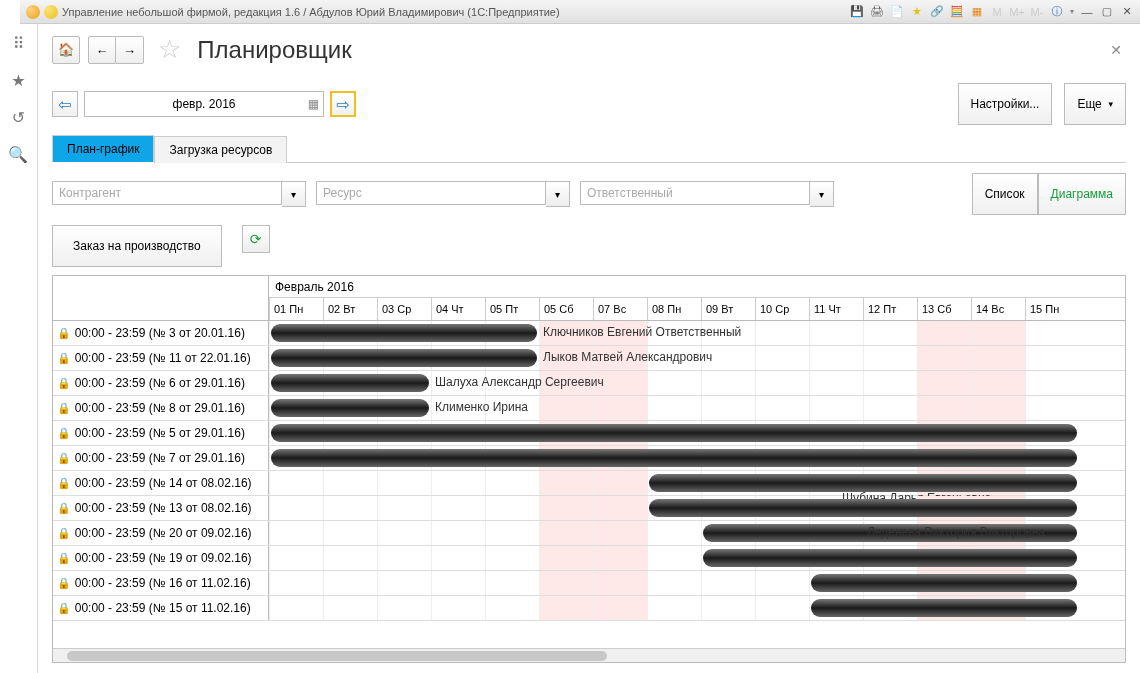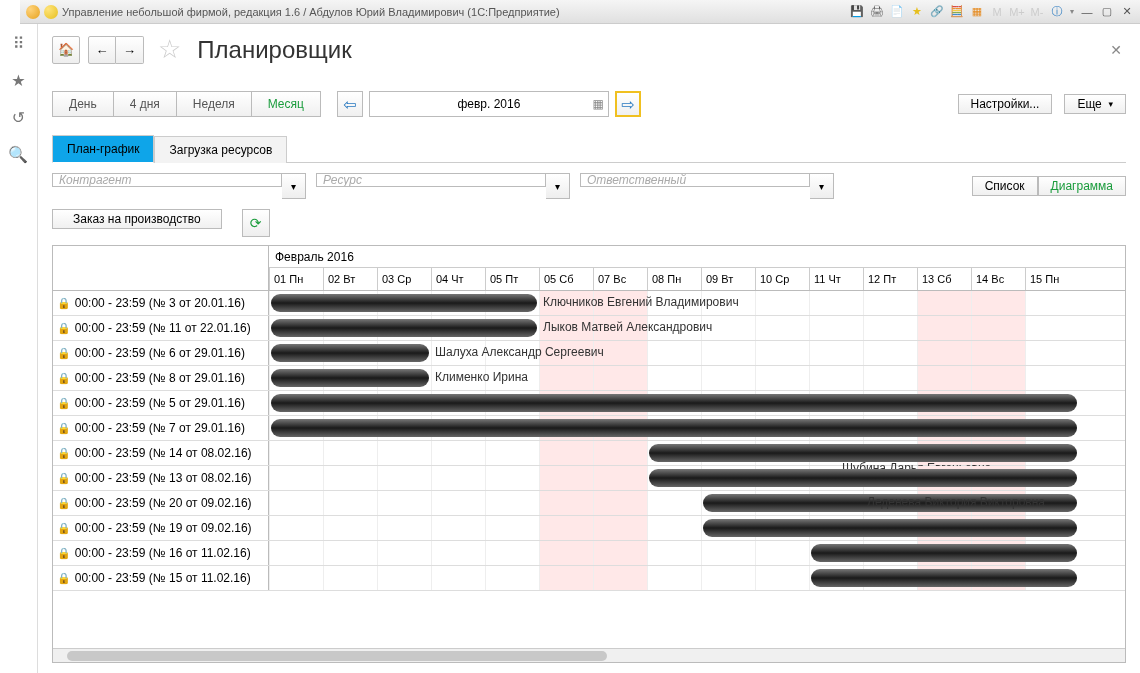--- a/index.html
+++ b/index.html
@@ -28,29 +28,29 @@
   .seg-group { display: flex; }
   .seg { padding: 0 16px; height: 26px; border: 1px solid #bbb; display: flex; align-items: center; font-size: 12px; color: #555; cursor: pointer; background:linear-gradient(#fff,#f0f0f0);}
   .seg:not(:last-child){border-right:none;}
   .seg.active { color: #1a9c3c; }
   .periodbox { display: flex; align-items: center; }
   .periodbox .arrow { width: 26px; height: 26px; border: 1px solid #bbb; display: flex; align-items: center; justify-content: center; cursor: pointer; background:linear-gradient(#fff,#f0f0f0);}
   .periodbox .arrow.hl { border: 2px solid #f0c020; }
   .periodbox .disp { width: 240px; height: 26px; border: 1px solid #bbb; display: flex; align-items: center; justify-content: center; font-size: 12px; margin: 8px 6px; background:#fff; position:relative;}
   .periodbox .disp .cal { position:absolute; right:4px; font-size:12px; color:#888;}
   .right-actions { margin-left: auto; display: flex; gap: 12px; }
-  .btn { height: 20px; padding: 0 12px; border: 1px solid #bbb; display: flex; align-items: center; font-size: 12px; background:linear-gradient(#fff,#f0f0f0); cursor:pointer;}
+  .btn { height: 42px; padding: 0 12px; border: 1px solid #bbb; display: flex; align-items: center; font-size: 12px; background:linear-gradient(#fff,#f0f0f0); cursor:pointer;}
   .tabs-row { display: flex; align-items: center; }
   .tab { padding: 6px 14px; font-size: 12px; border: 1px solid #ccc; background: #f3f3f3; cursor: pointer; }
   .tab.active { background: #0ea5e9; border-bottom: 1px solid #fff; }
   .tab:not(.active){border-bottom:none;}
   .tabs-line { border-bottom:1px solid #ccc; flex:1; height:28px;}
   .filters-row { display: flex; gap: 10px; margin: 10px 0; align-items:center;}
   .combo { display:flex; height:26px;}
-  .combo input { height: 14px; border: 1px solid #bbb; padding: 0 6px; font-size: 12px; color: #222; width:230px;font-style:italic;}
+  .combo input { height: 24px; border: 1px solid #bbb; padding: 0 6px; font-size: 12px; color: #222; width:230px;}
   .combo input::placeholder{color:#aaa;}
   .combo .cbtn{width:24px;border:1px solid #bbb;border-left:none;display:flex;align-items:center;justify-content:center;font-size:10px;background:linear-gradient(#fff,#eee);cursor:pointer;}
   .view-toggle { margin-left:auto; display:flex;}
   .view-toggle .btn:last-child{color:#1a9c3c;}
   .action-row { display:flex; gap:20px; margin-bottom:8px;}
   .refresh-btn{width:28px;height:28px;border:1px solid #bbb;display:flex;align-items:center;justify-content:center;background:linear-gradient(#fff,#eee);color:#1a9c3c;cursor:pointer;font-size:14px;}
   .gantt-wrap { border:1px solid #bbb; flex:1; overflow:hidden; display:flex; flex-direction:column;}
   .gantt-head { display:flex; border-bottom:1px solid #bbb; font-size:12px;}
   .leftcol { width:216px; border-right:1px solid #bbb; }
   .gantt-head .leftcol{height:44px;}
@@ -115,26 +115,20 @@
         <span class="navbtn-group">
           <span class="navbtn">←</span>
           <span class="navbtn">→</span>
         </span>
         <span class="star-big">☆</span>
         <span class="page-title">Планировщик</span>
         <span class="close-x">✕</span>
       </div>
 
       <div class="toolbar-row">
-        <div class="seg-group">
-          <div class="seg">День</div>
-          <div class="seg">4 дня</div>
-          <div class="seg">Неделя</div>
-          <div class="seg active">Месяц</div>
-        </div>
         <div class="periodbox">
           <div class="arrow" style="color:#2a7ac0">⇦</div>
           <div class="disp">
             <span>февр. 2016</span>
             <span class="cal">▦</span>
           </div>
           <div class="arrow hl" style="color:#2a7ac0">⇨</div>
         </div>
         <div class="right-actions">
           <div class="btn">Настройки...</div>
@@ -214,21 +208,21 @@
                   <div class="dg"></div>
                   <div class="dg"></div>
                   <div class="dg"></div>
                   <div class="dg"></div>
                   <div class="dg"></div>
                   <div class="dg weekend"></div>
                   <div class="dg weekend"></div>
                   <div class="dg"></div>
                 </div>
                 <div class="bar" style="left: 2px; width: 266px;"></div>
-                <div class="bar-label" style="left: 274px;">Ключников Евгений Владимирович</div>
+                <div class="bar-label" style="left: 274px;">Ключников Евгений Ответственный</div>
               </div>
             </div>
             <div class="grow">
               <div class="leftcol">
                 <span class="lock">🔒</span>
                 <span>00:00 - 23:59 (№ 11 от 22.01.16)</span>
               </div>
               <div class="bars-area">
                 <div class="daygrid">
                   <div class="dg"></div>

